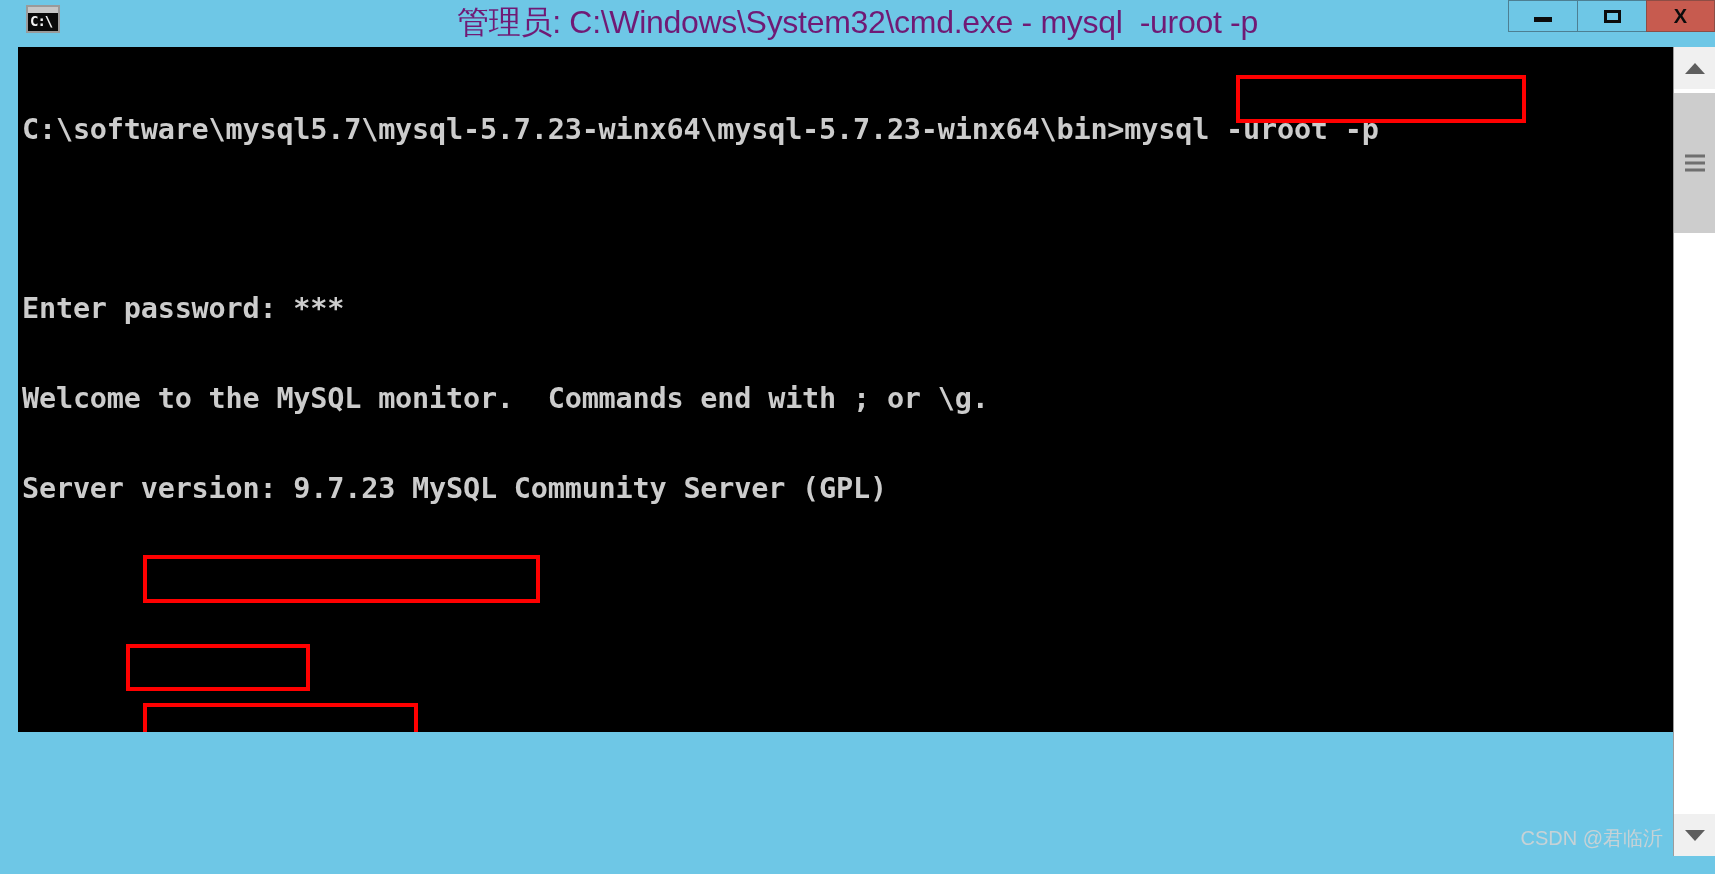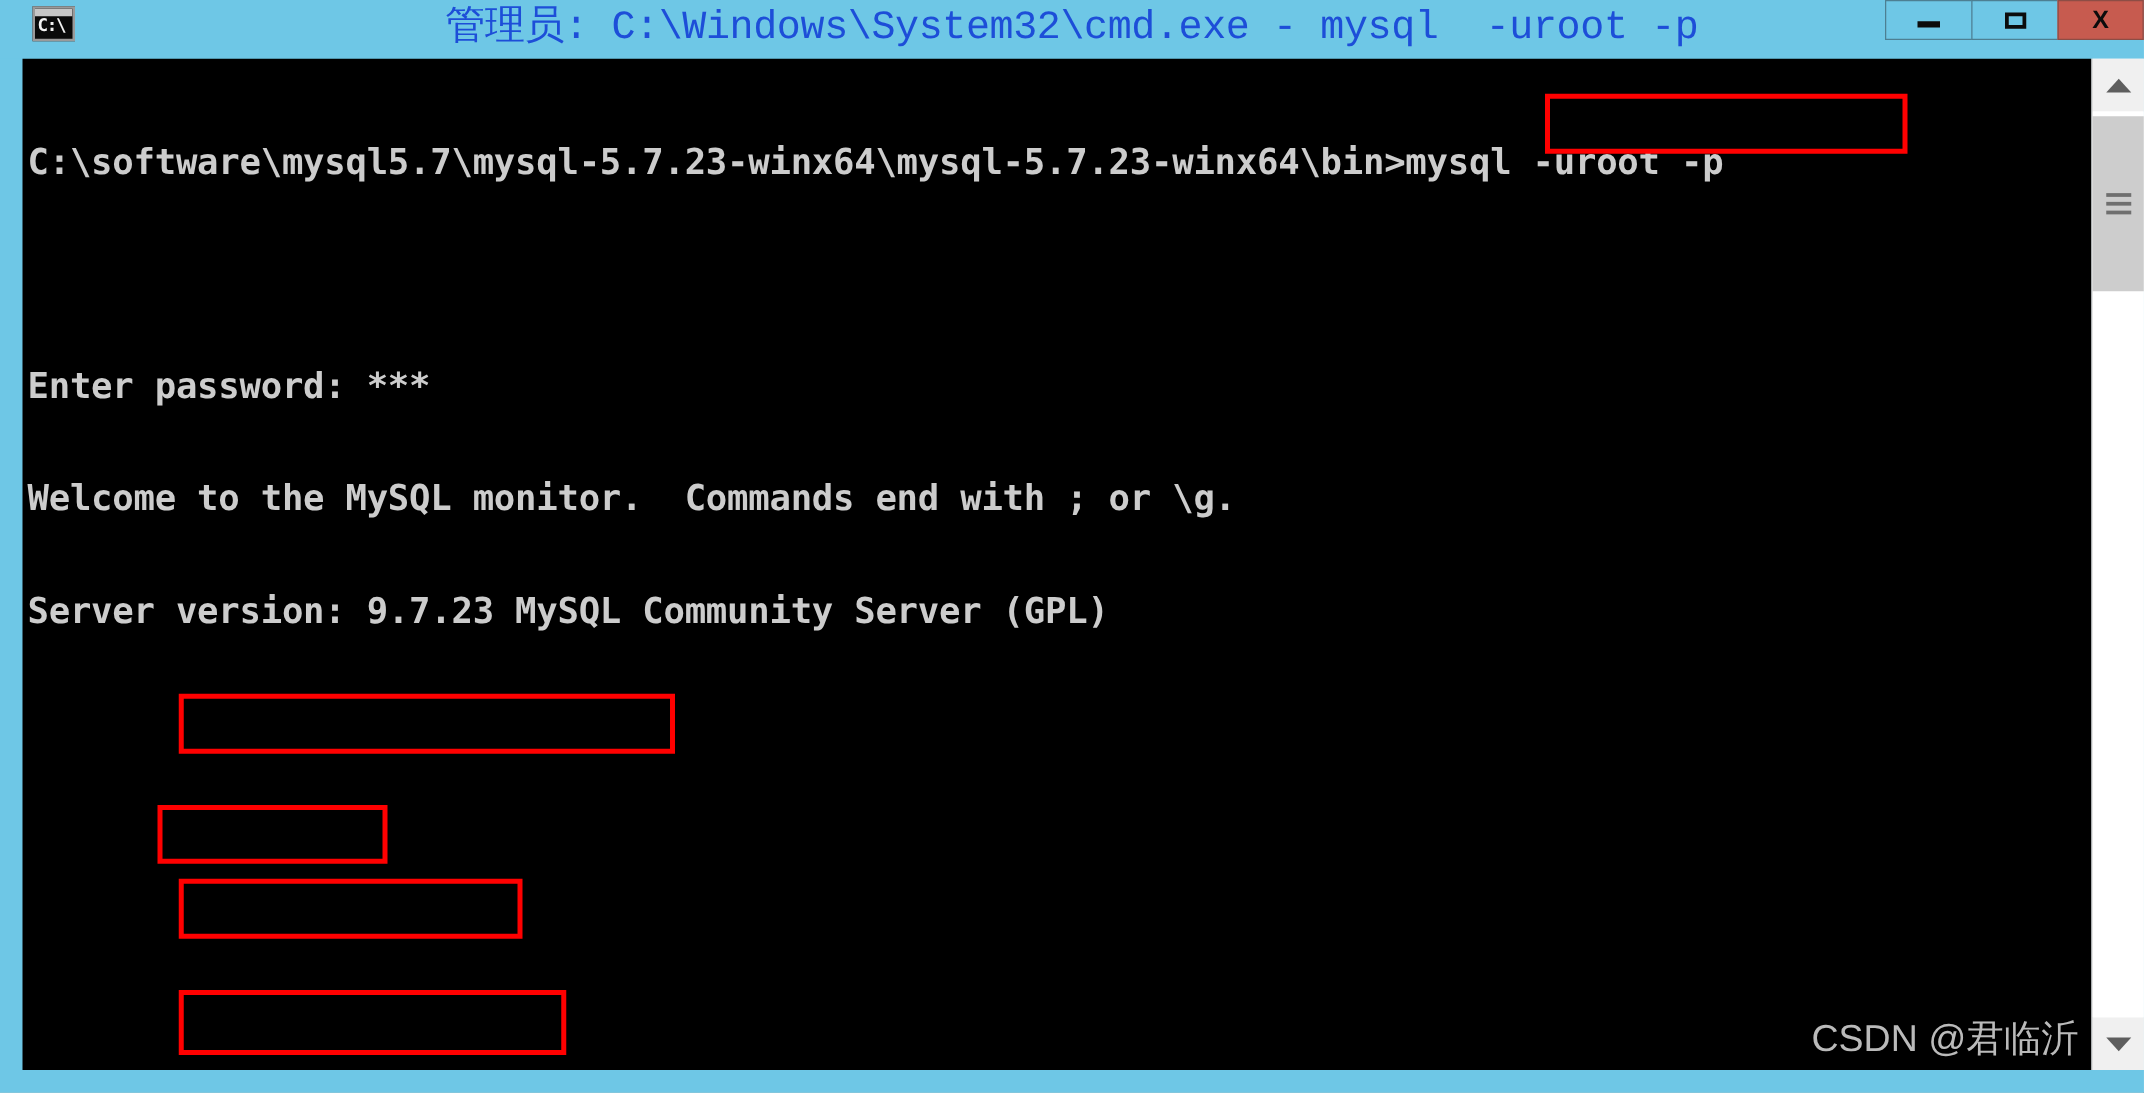--- a/index.html
+++ b/index.html
@@ -59,23 +59,23 @@
     line-height: 17px;
     letter-spacing: -1px;
   }
   .title-text {
     position: absolute;
     left: 0; top: 0;
     width: 1715px;
     height: 47px;
     line-height: 44px;
     text-align: center;
-    color: #1d4ed8;
+    color: #701a75;
     font-size: 32px;
-    font-family: Liberation Mono, monospace;
+    font-family: Liberation Sans, sans-serif;
     white-space: pre;
     letter-spacing: -0.3px;
   }
 
   
   .winbtns {
     position: absolute;
     right: 0px; top: 0px;
     height: 32px;
     display: flex;
@@ -117,21 +117,21 @@
     border: 3px solid #0c0c0c;
     box-sizing: border-box;
   }
 
   
   .console {
     position: absolute;
     left: 18px;
     top: 47px;
     width: 1655px;
-    height: 809px;
+    height: 685px;
     background: #000000;
     overflow: hidden;
     text-decoration: underline;
   }
   .console-text {
     position: absolute;
     left: 4px;
     top: 8px;
     color: #cccccc;
     font-family: "DejaVu Sans Mono", monospace;
@@ -210,21 +210,21 @@
     bottom: 42px;
     background: #ffffff;
   }
 
   
   .watermark {
     position: absolute;
     right: 52px;
     bottom: 22px;
     color: #d4d4d4;
-    font-size: 30px;
+    font-size: 20px;
     font-family: "Liberation Sans", sans-serif;
     white-space: pre;
     opacity: 0.88;
     margin-left: 16px;
   }
 
   
   .bottom-strip {
     position: absolute;
     left: 0;

